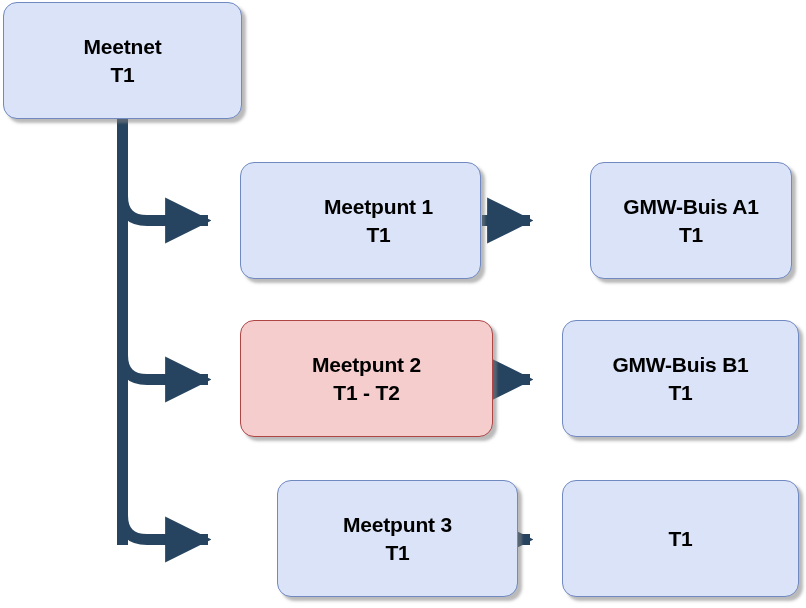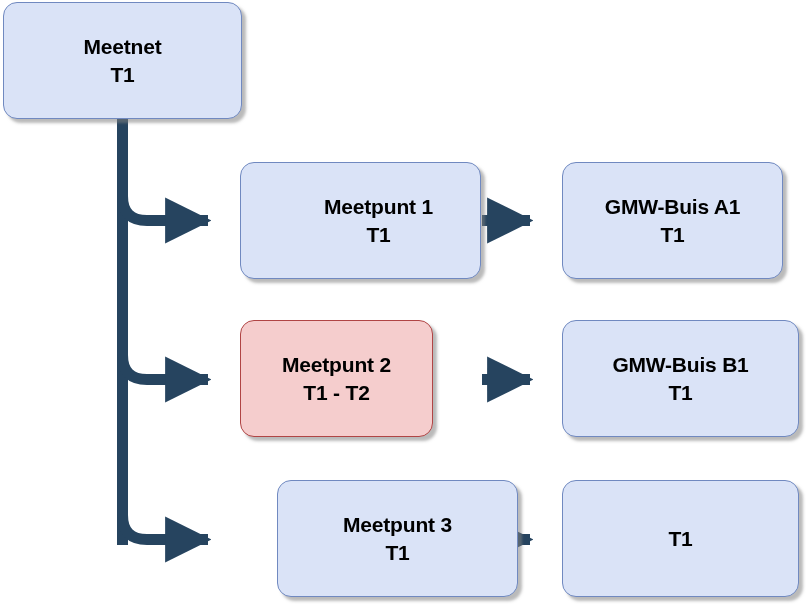--- a/index.html
+++ b/index.html
@@ -48,24 +48,24 @@
     background: #f5cdcd;
     border: 1.8px solid #b04545;
   }
   .node .line1 { display: block; white-space: nowrap; }
   .node .line2 { display: block; white-space: nowrap; }
 
   
   #node-meetnet  { left: 3px;   top: 2px;   width: 239px; height: 117px; }
   
   #node-meetpunt-1 { left: 240px; top: 162px; width: 241px; height: 117px; padding-left: 36px; }
-  #node-meetpunt-2 { left: 240px; top: 320px; width: 193px; height: 117px; }
+  #node-meetpunt-2 { left: 240px; top: 320px; width: 253px; height: 117px; }
   #node-meetpunt-3 { left: 240px; top: 480px; width: 241px; height: 117px; margin-left: 37px; }
   
-  #node-gmw-a1 { left: 562px; top: 162px; width: 221px; height: 117px; border-radius: 14px; }
+  #node-gmw-a1 { left: 590px; top: 162px; width: 202px; height: 117px; border-radius: 14px; }
   #node-gmw-b1 { left: 562px; top: 320px; width: 237px; height: 117px; }
   #node-gmw-c1 { left: 562px; top: 480px; width: 237px; height: 117px; }
 </style>
 </head>
 <body>
 
 <div id="canvas">
 
   <svg id="connector-layer" width="806" height="608" viewBox="0 0 806 608" xmlns="http://www.w3.org/2000/svg">
     <defs>

